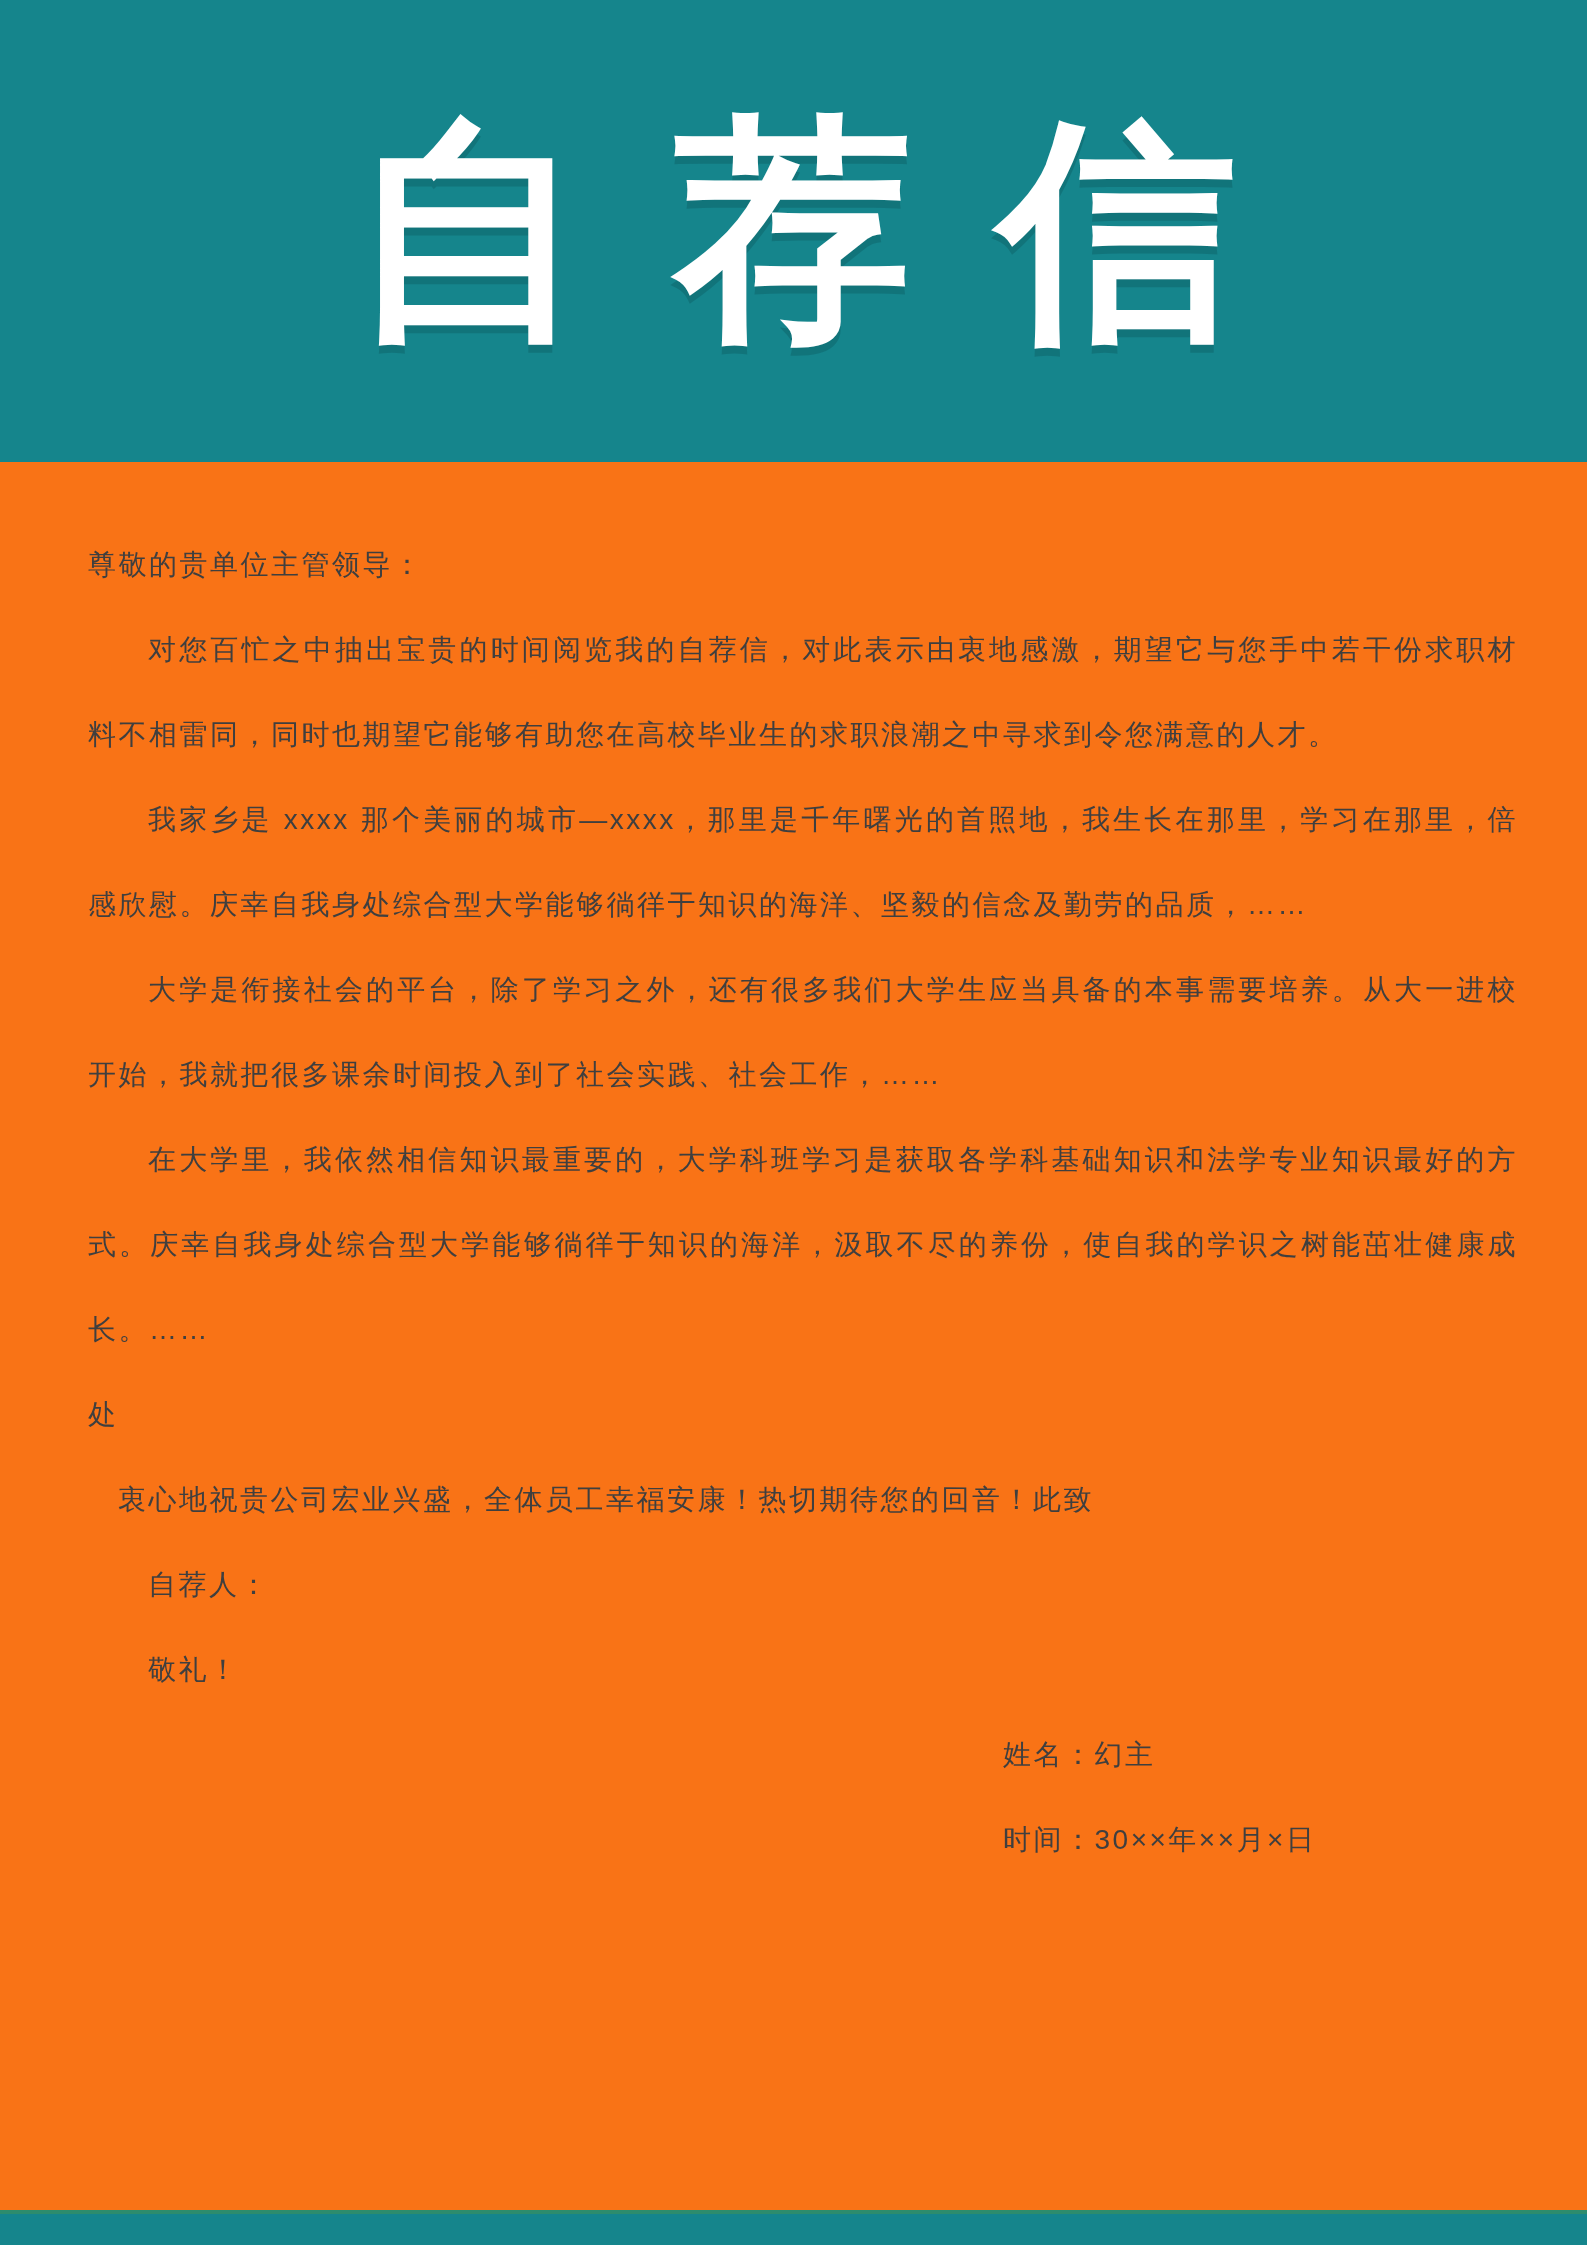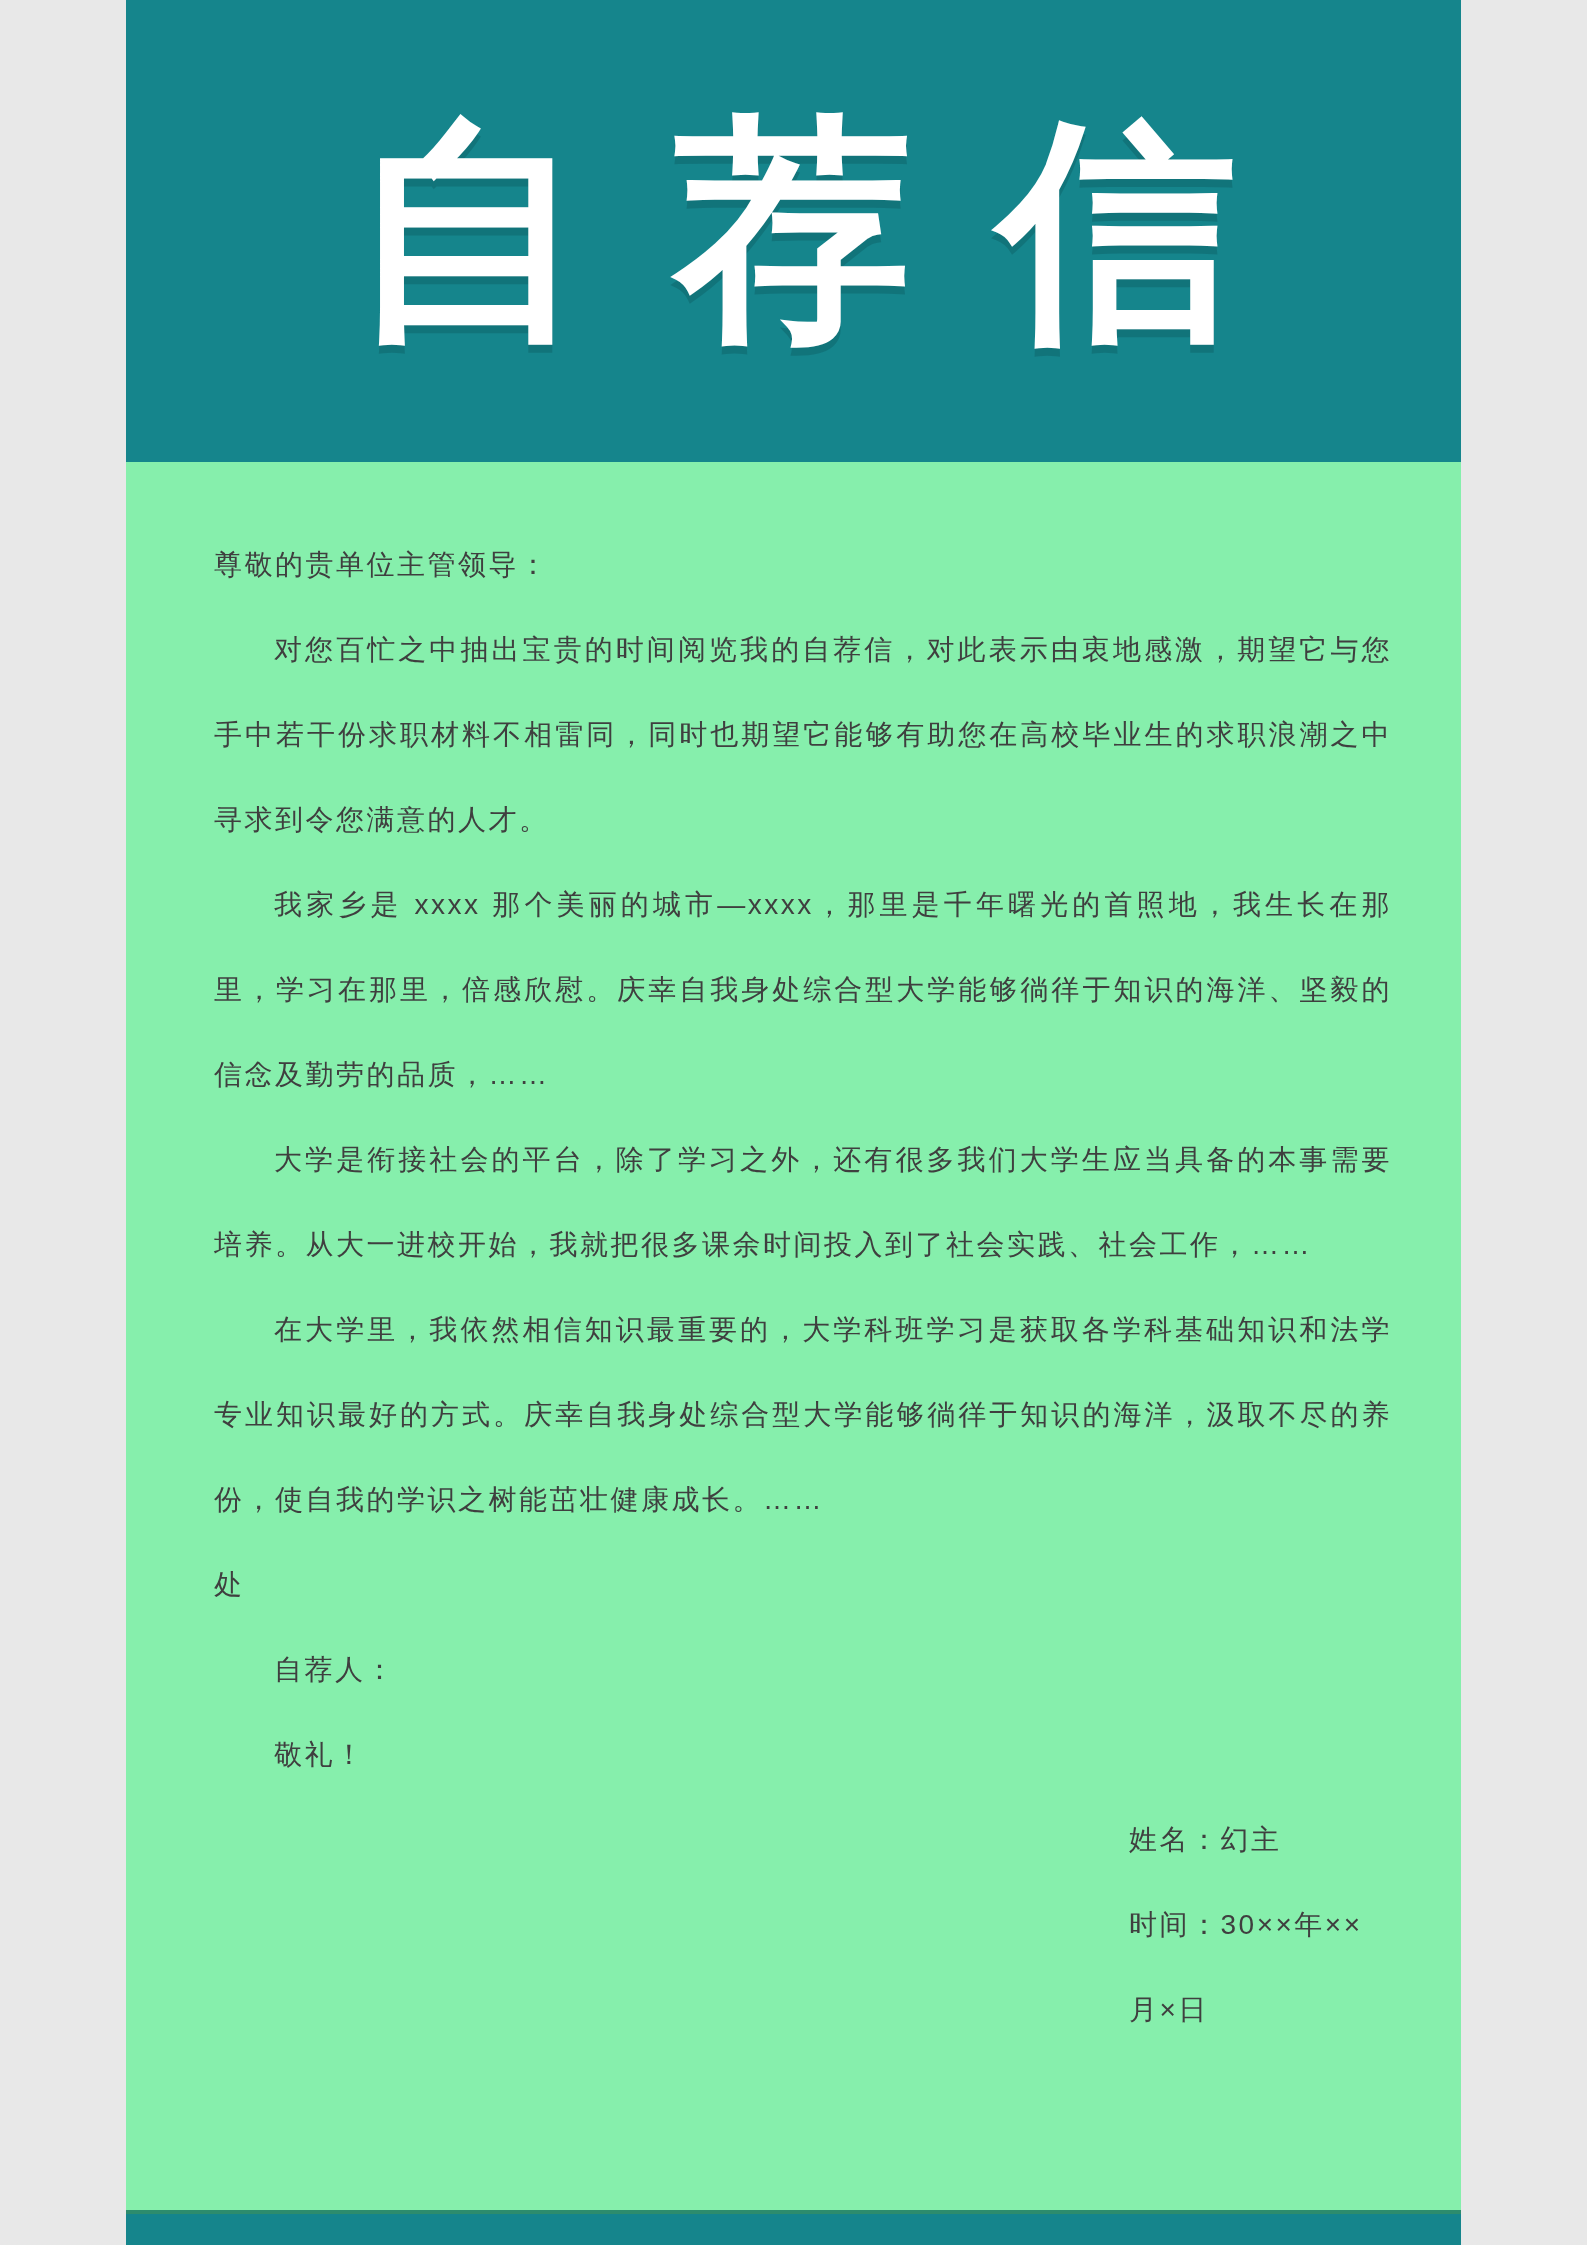--- a/index.html
+++ b/index.html
@@ -1,20 +1,20 @@
 <!DOCTYPE html>
 <html><head>
 <meta charset="utf-8">
 <style>
   html, body { margin: 0; padding: 0; background: #e8e8e8; }
   .page {
     position: relative;
-    width: 1335px;
+    width: 1587px;
     height: 2245px;
-    background: #86efac;
+    background: #f97316;
     font-family: "Liberation Sans", "DejaVu Sans", sans-serif;
     overflow: hidden;
     margin: 0 auto;
   }
   
   .header-banner {
     height: 462px;
     background: #15858c;
     display: flex;
     align-items: center;
@@ -69,20 +69,21 @@
 
     <p class="indent para-justify">我家乡是 xxxx 那个美丽的城市—xxxx，那里是千年曙光的首照地，我生长在那里，学习在那里，倍感欣慰。庆幸自我身处综合型大学能够徜徉于知识的海洋、坚毅的信念及勤劳的品质，……</p>
 
 
     <p class="indent para-justify">大学是衔接社会的平台，除了学习之外，还有很多我们大学生应当具备的本事需要培养。从大一进校开始，我就把很多课余时间投入到了社会实践、社会工作，……</p>
 
     <p class="indent para-justify">在大学里，我依然相信知识最重要的，大学科班学习是获取各学科基础知识和法学专业知识最好的方式。庆幸自我身处综合型大学能够徜徉于知识的海洋，汲取不尽的养份，使自我的学识之树能茁壮健康成长。……</p>
 
     <p>处</p>
 
+    <p class="small-indent">衷心地祝贵公司宏业兴盛，全体员工幸福安康！热切期待您的回音！此致</p>
 
     <p class="indent">自荐人：</p>
 
     <p class="indent">敬礼！</p>
 
     <div class="signature-block">
       <p>姓名：幻主</p>
       <p>时间：30××年××月×日</p>
     </div>
   </main>

